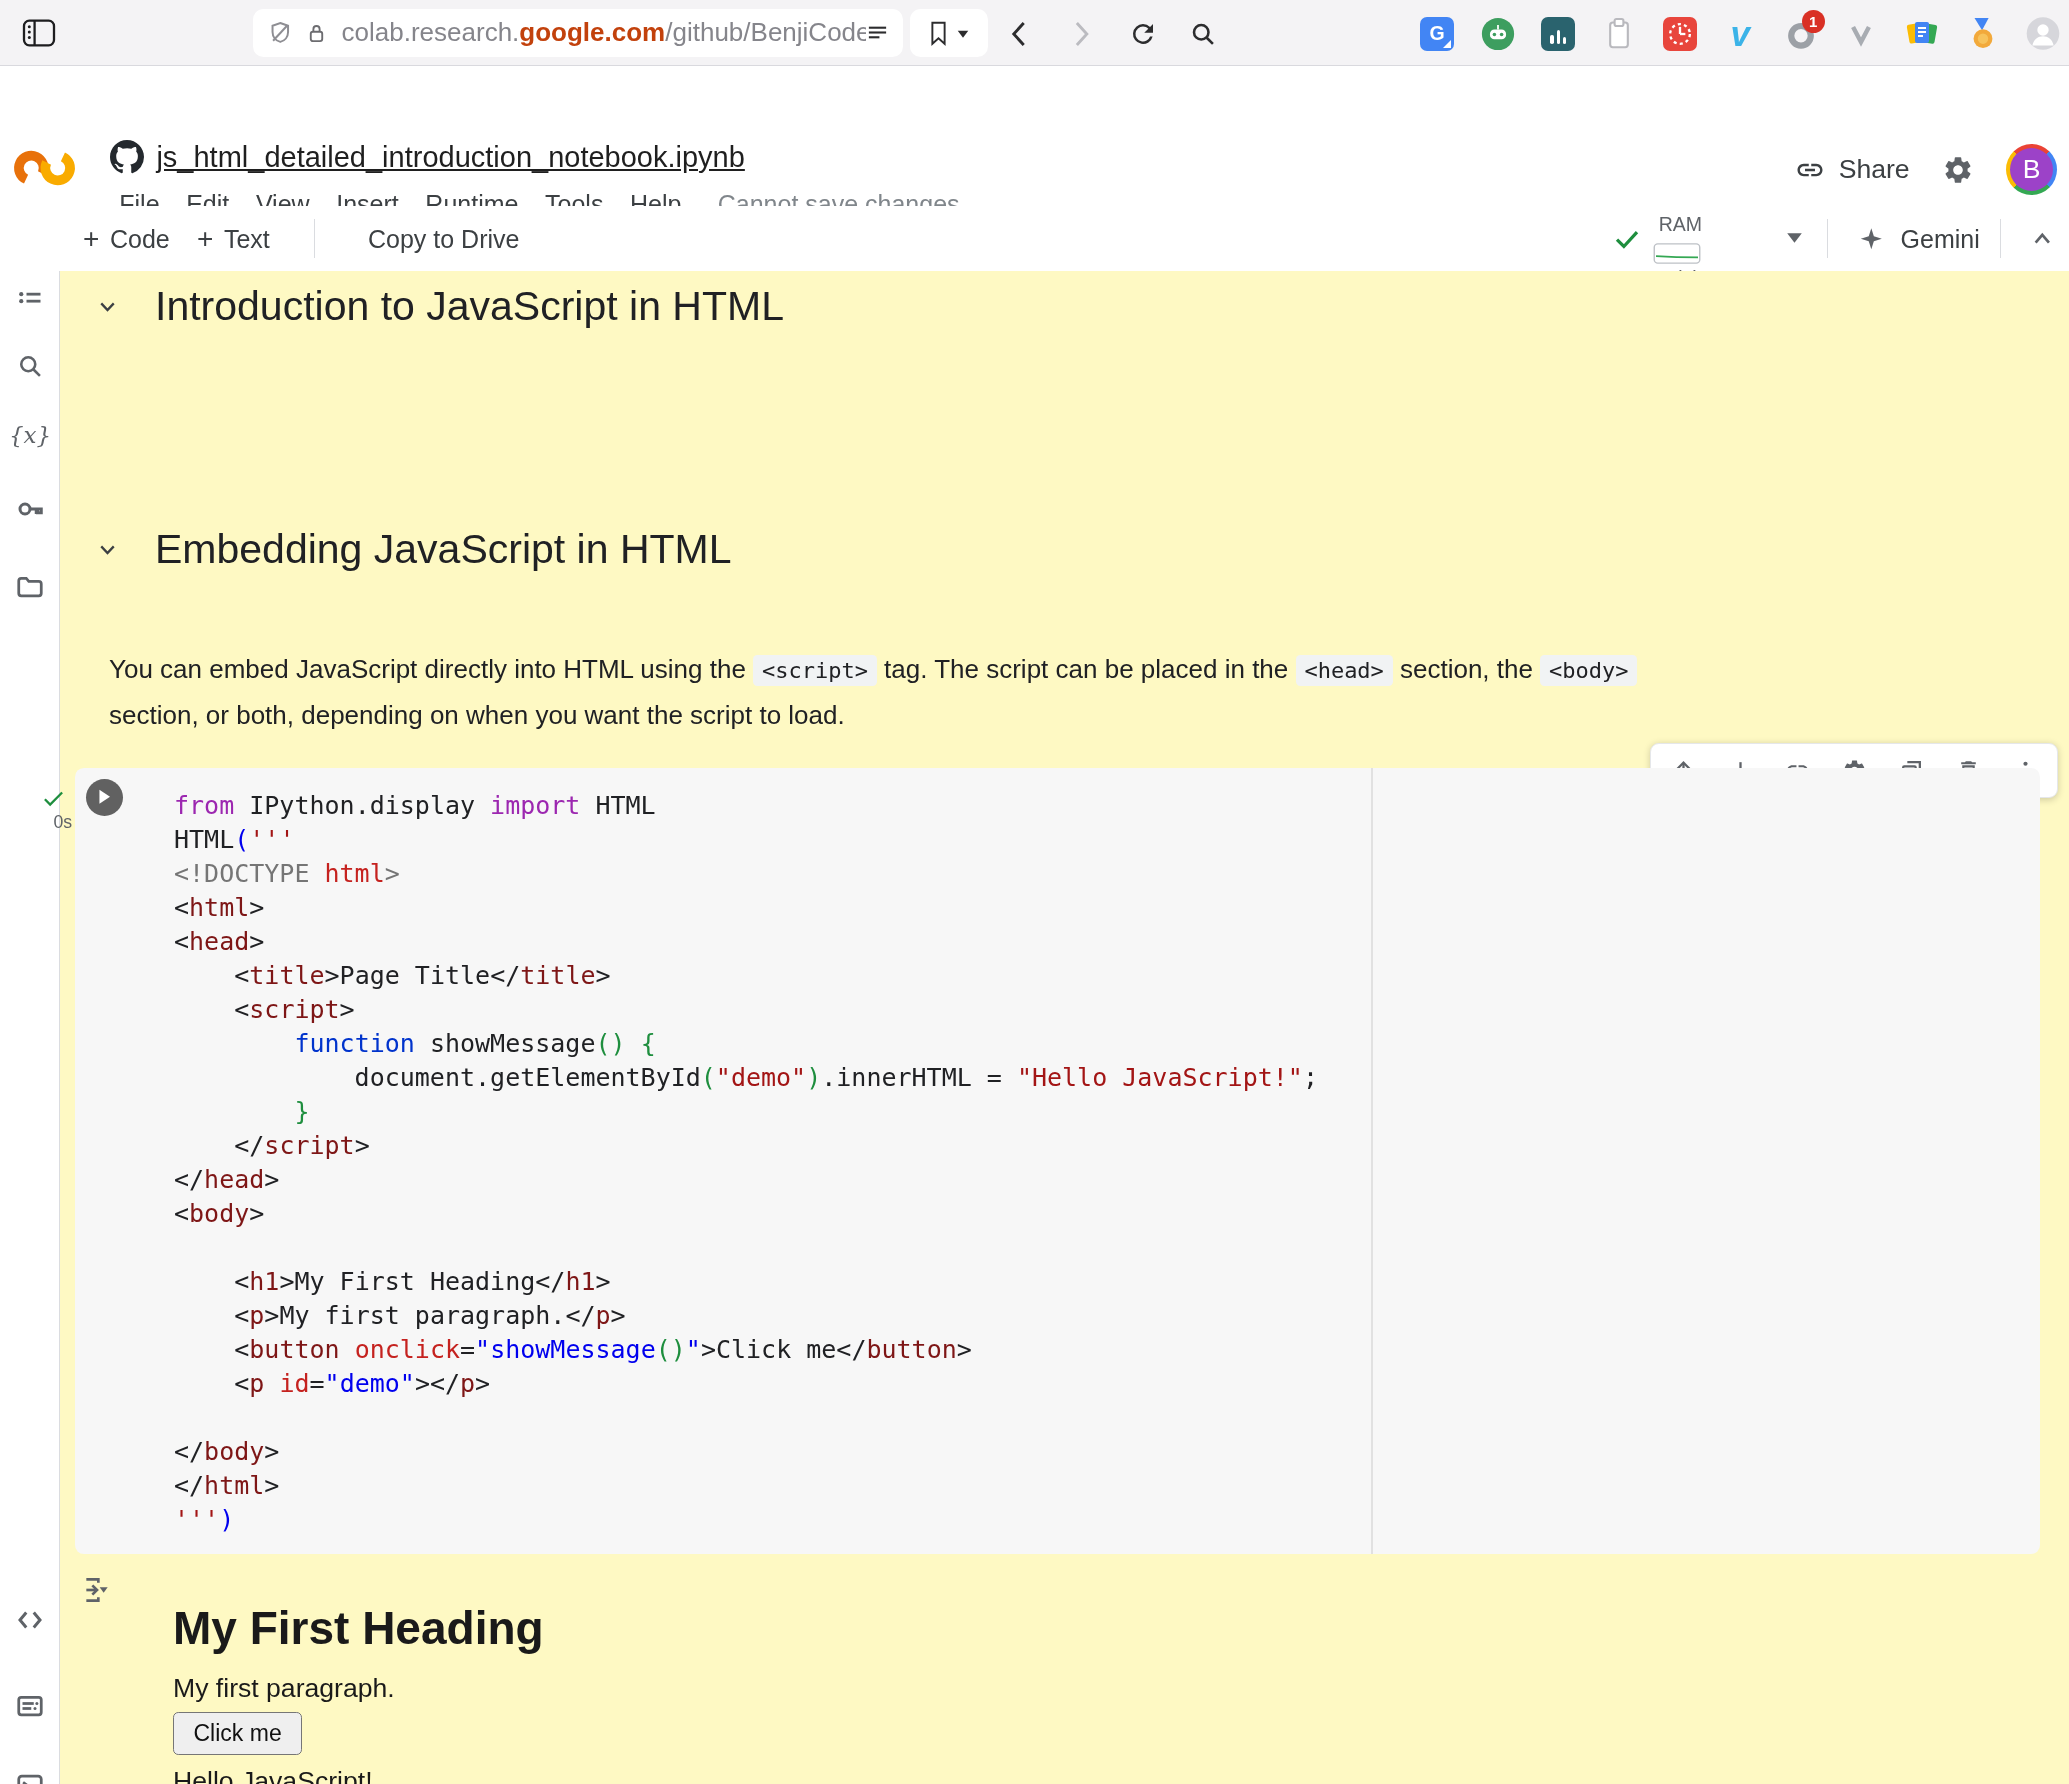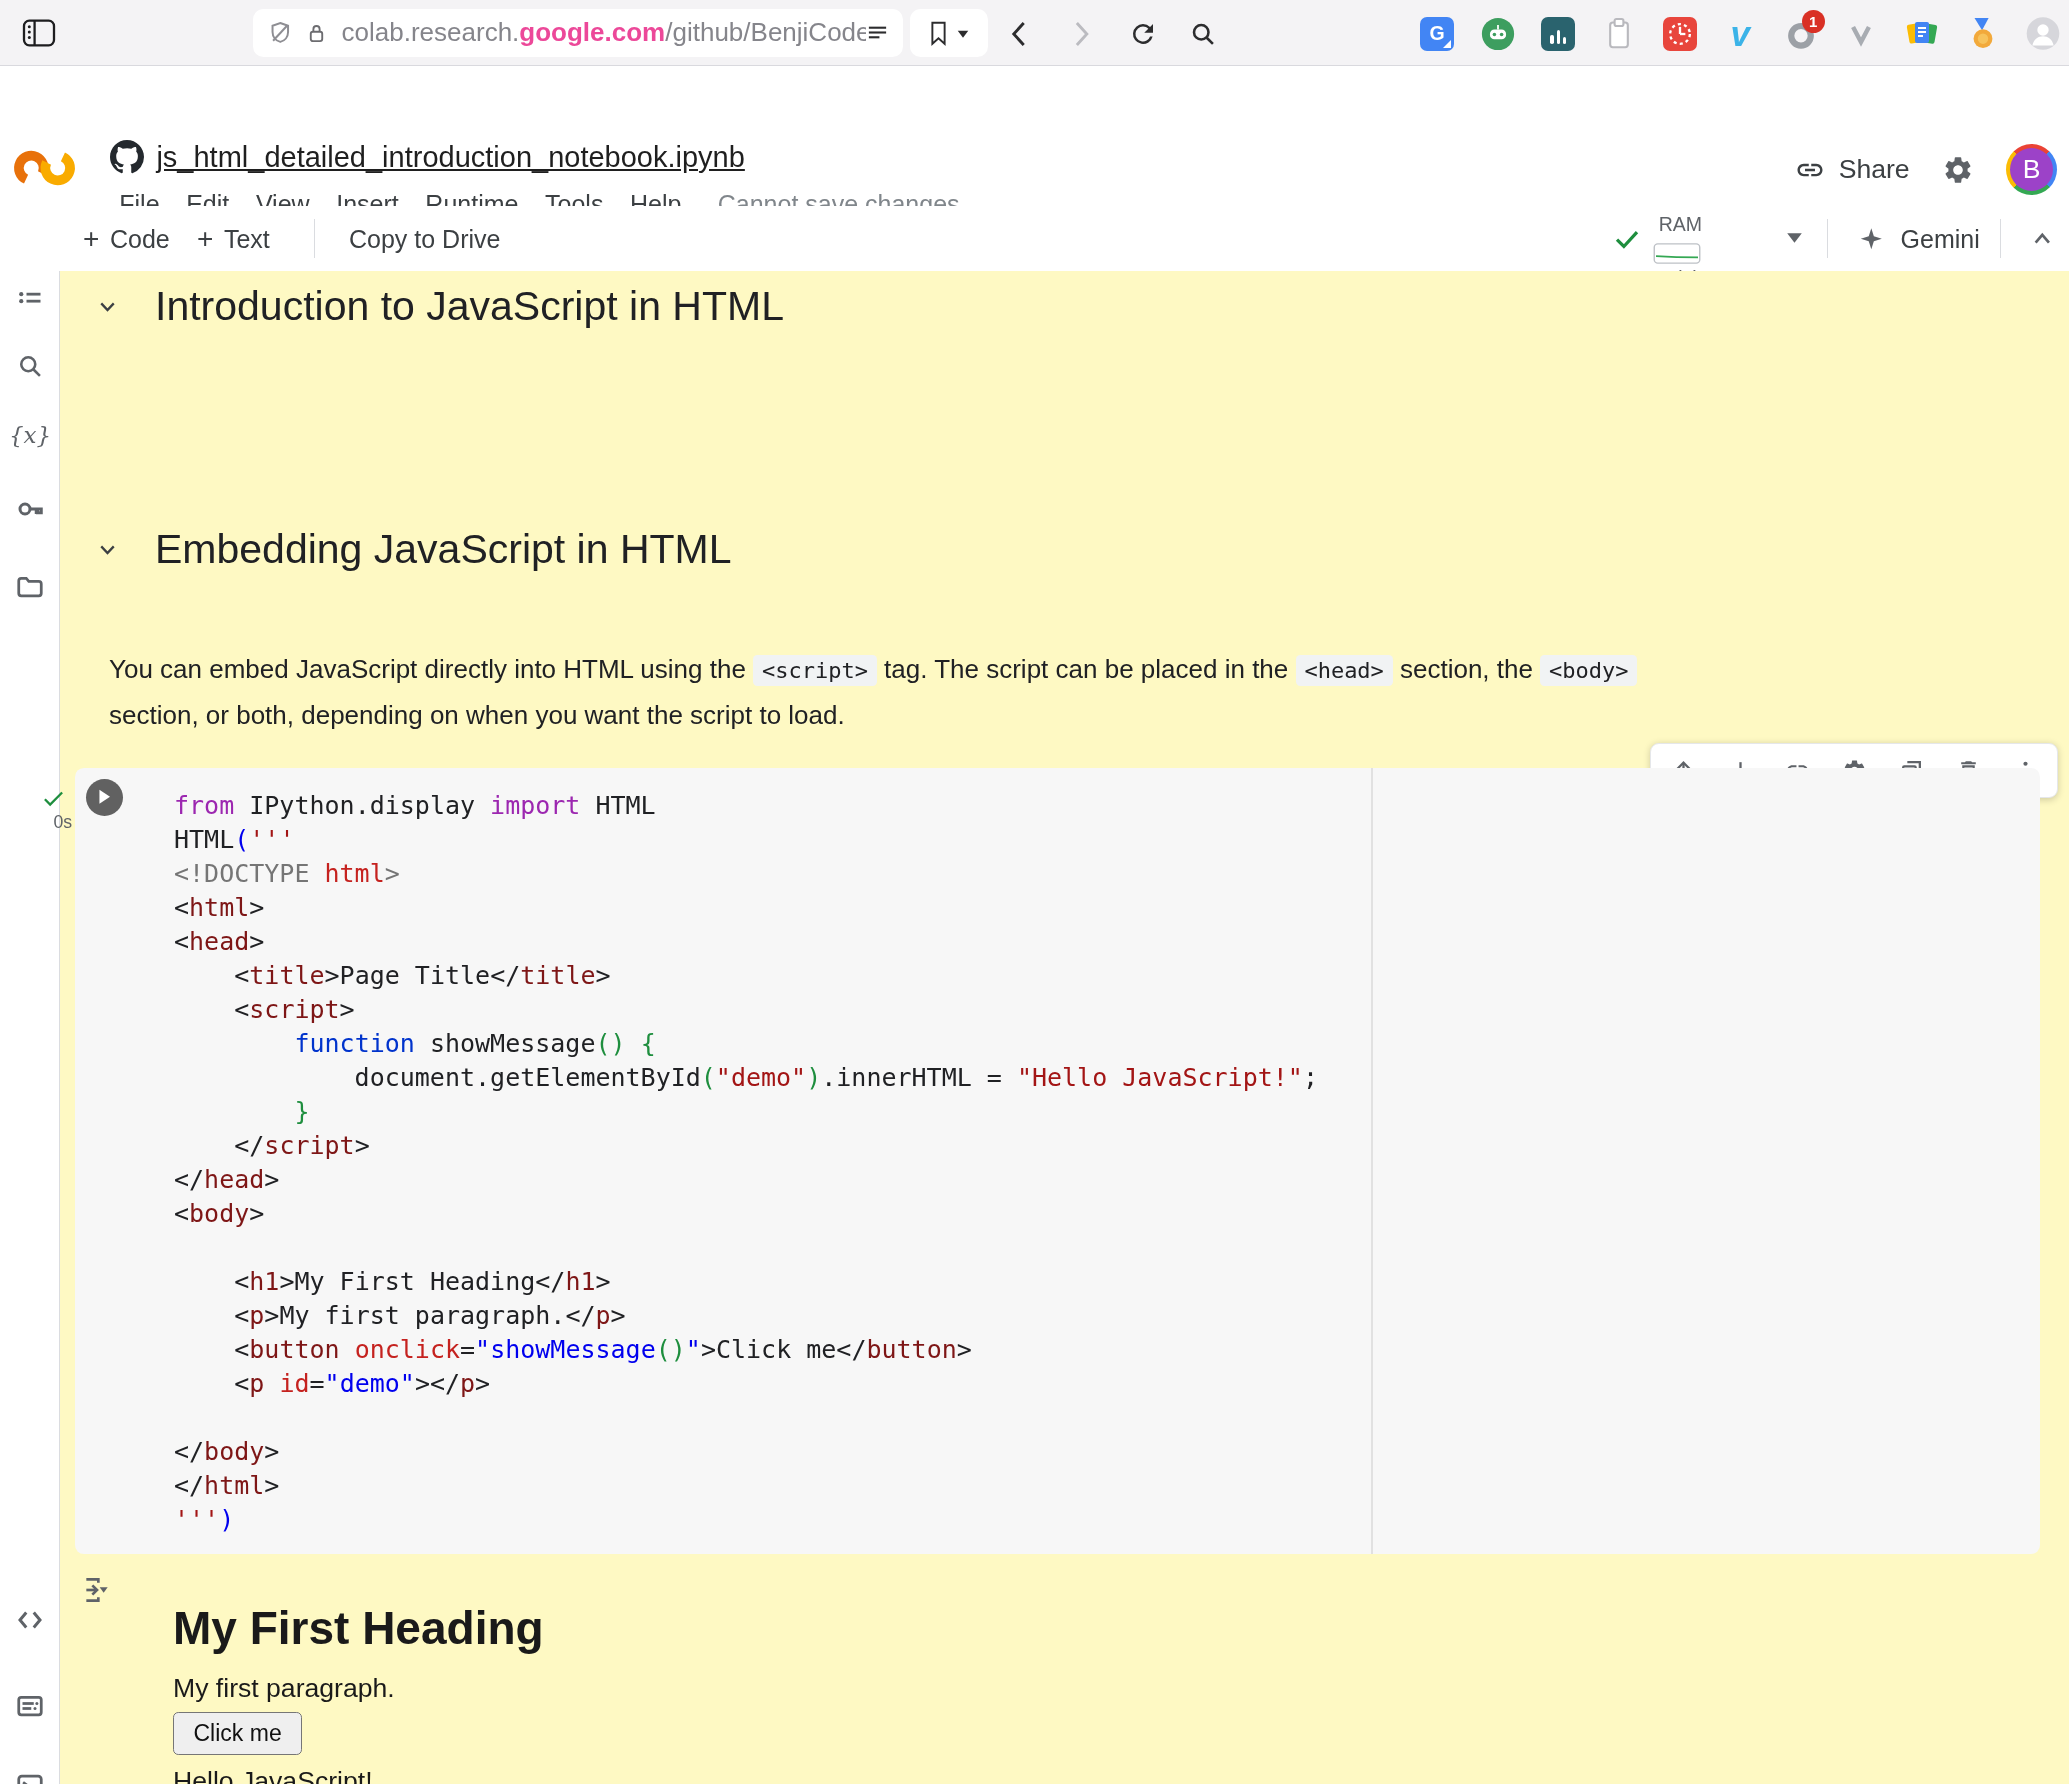--- a/index.html
+++ b/index.html
@@ -5,21 +5,21 @@
   * { margin:0; padding:0; box-sizing:border-box; }
   html,body { width:2069px; height:1785px; }
   body { font-family:"Liberation Sans", sans-serif; background:#fff; overflow:hidden; }
   .page { position:relative; width:2069px; height:1785px; background:#fff; overflow:hidden; }
 
   
   .browser-bar { position:absolute; left:0; top:0; width:2069px; height:66px; background:#F4F3F5; border-bottom:0.9px solid #D9D9DE; }
   .sidebar-toggle { position:absolute; left:21px; top:16px; width:35px; height:34px; display:flex; align-items:center; justify-content:center; }
   .url-pill { position:absolute; left:253px; top:8.9px; width:650px; height:48px; background:#fff; border-radius:10.6px; display:flex; align-items:center; padding:0 14px; }
   .url-text { font-size:26px; color:#85858B; white-space:nowrap; overflow:hidden; }
-  .url-text b { color:#ec4899; font-weight:700; }
+  .url-text b { color:#c2410c; font-weight:700; }
   .reader-icon { margin-left:auto; }
   .bm-pill { position:absolute; left:910px; top:8.9px; width:78px; height:48px; background:#fff; border-radius:10.6px; display:flex; align-items:center; justify-content:center; gap:7px; }
   .nav-btn { position:absolute; top:14px; width:39px; height:39px; display:flex; align-items:center; justify-content:center; }
   .ext-row { position:absolute; right:8.9px; top:7px; height:53px; display:flex; align-items:center; gap:26.6px; }
   .ext { position:relative; width:34px; height:34px; display:flex; align-items:center; justify-content:center; }
   .ext-translate { background:#4285F4; border-radius:7px; color:#fff; font-weight:bold; font-size:19.5px; }
   .ext-translate .corner { position:absolute; right:2.7px; bottom:2.7px; width:0; height:0; border-left:8.9px solid transparent; border-bottom:8.9px solid #fff; }
   .ext-notes { background:#2A636E; border-radius:7px; display:flex; align-items:flex-end; justify-content:center; gap:2.7px; padding-bottom:7px; }
   .ext-notes i { display:block; width:3.5px; background:#fff; border-radius:1.8px; }
   .ext-clock { background:#E8453C; border-radius:7px; }
@@ -286,21 +286,21 @@
   <div class="nb-toolbar">
     <div class="tb-btn" style="left:83px">
         <span class="plus">+</span>
         <span>Code</span>
       </div>
     <div class="tb-btn" style="left:197px">
         <span class="plus">+</span>
         <span>Text</span>
       </div>
     <div class="vdiv" style="left:314px"></div>
-    <div class="tb-btn" style="left:349px">
+    <div class="tb-btn" style="left:368px">
         <span>Copy to Drive</span>
       </div>
 
     <div class="exec-ok-toolbar">
         <svg width="30" height="30" viewBox="0 0 24 24">
           <polyline points="4,12.5 9.5,18 20,6.5" fill="none" stroke="#1E8E3E" stroke-width="2.6"></polyline>
         </svg>
       </div>
     <div class="ramdisk">
       <div class="row">

